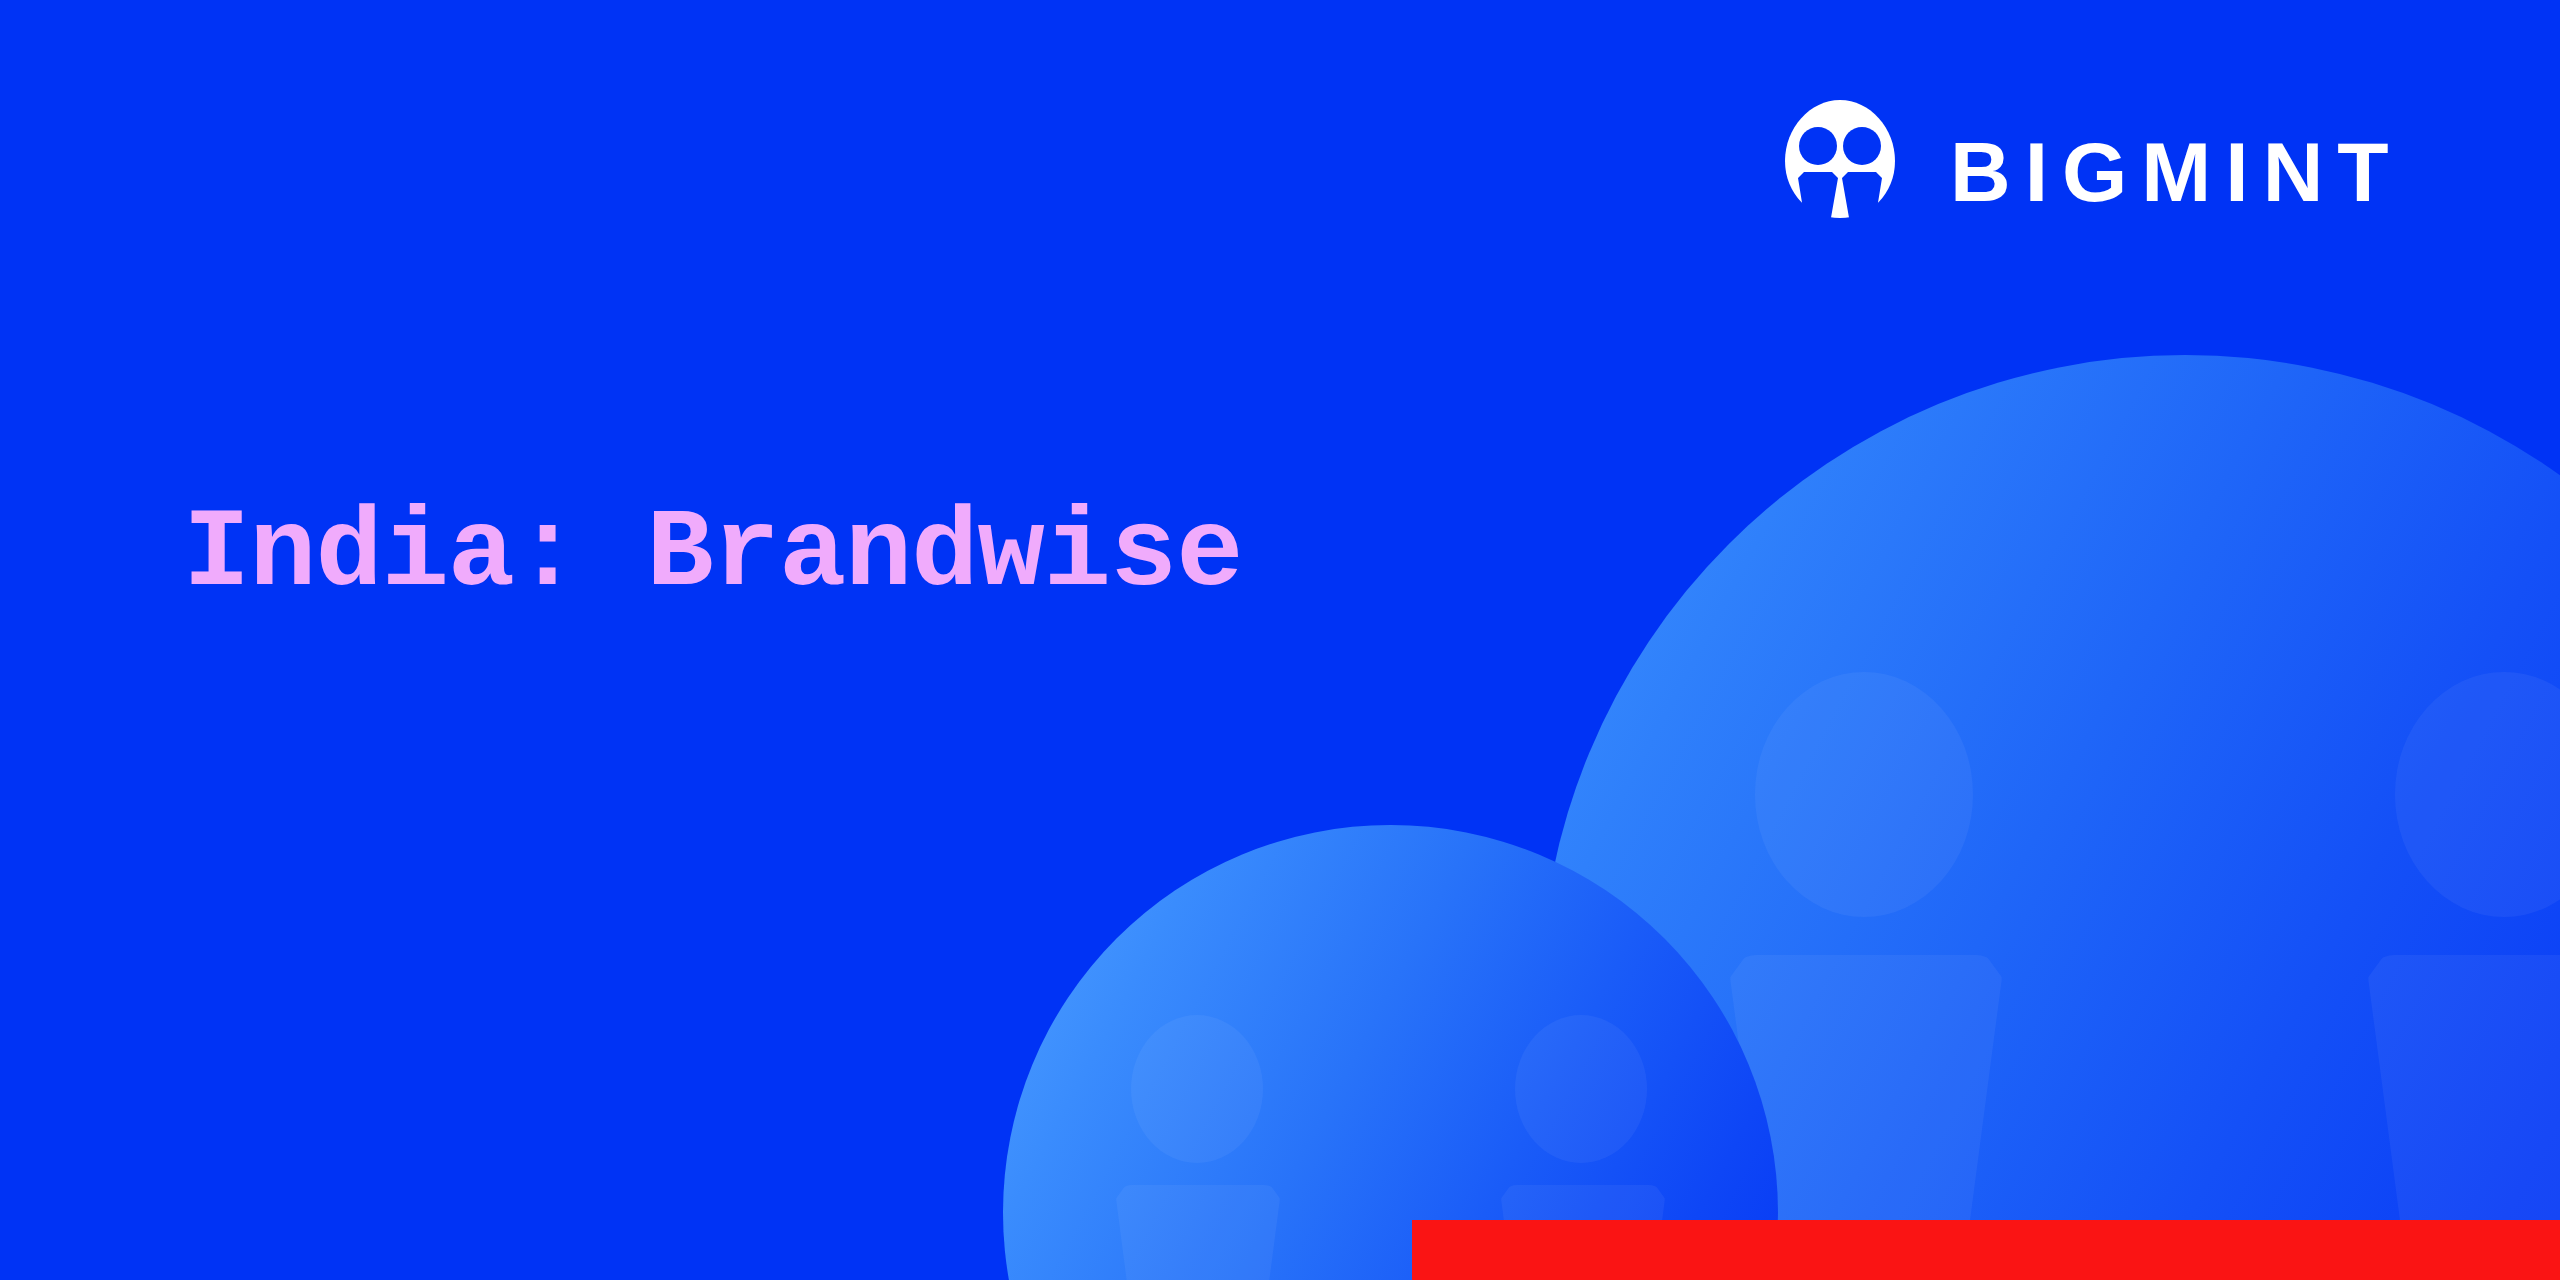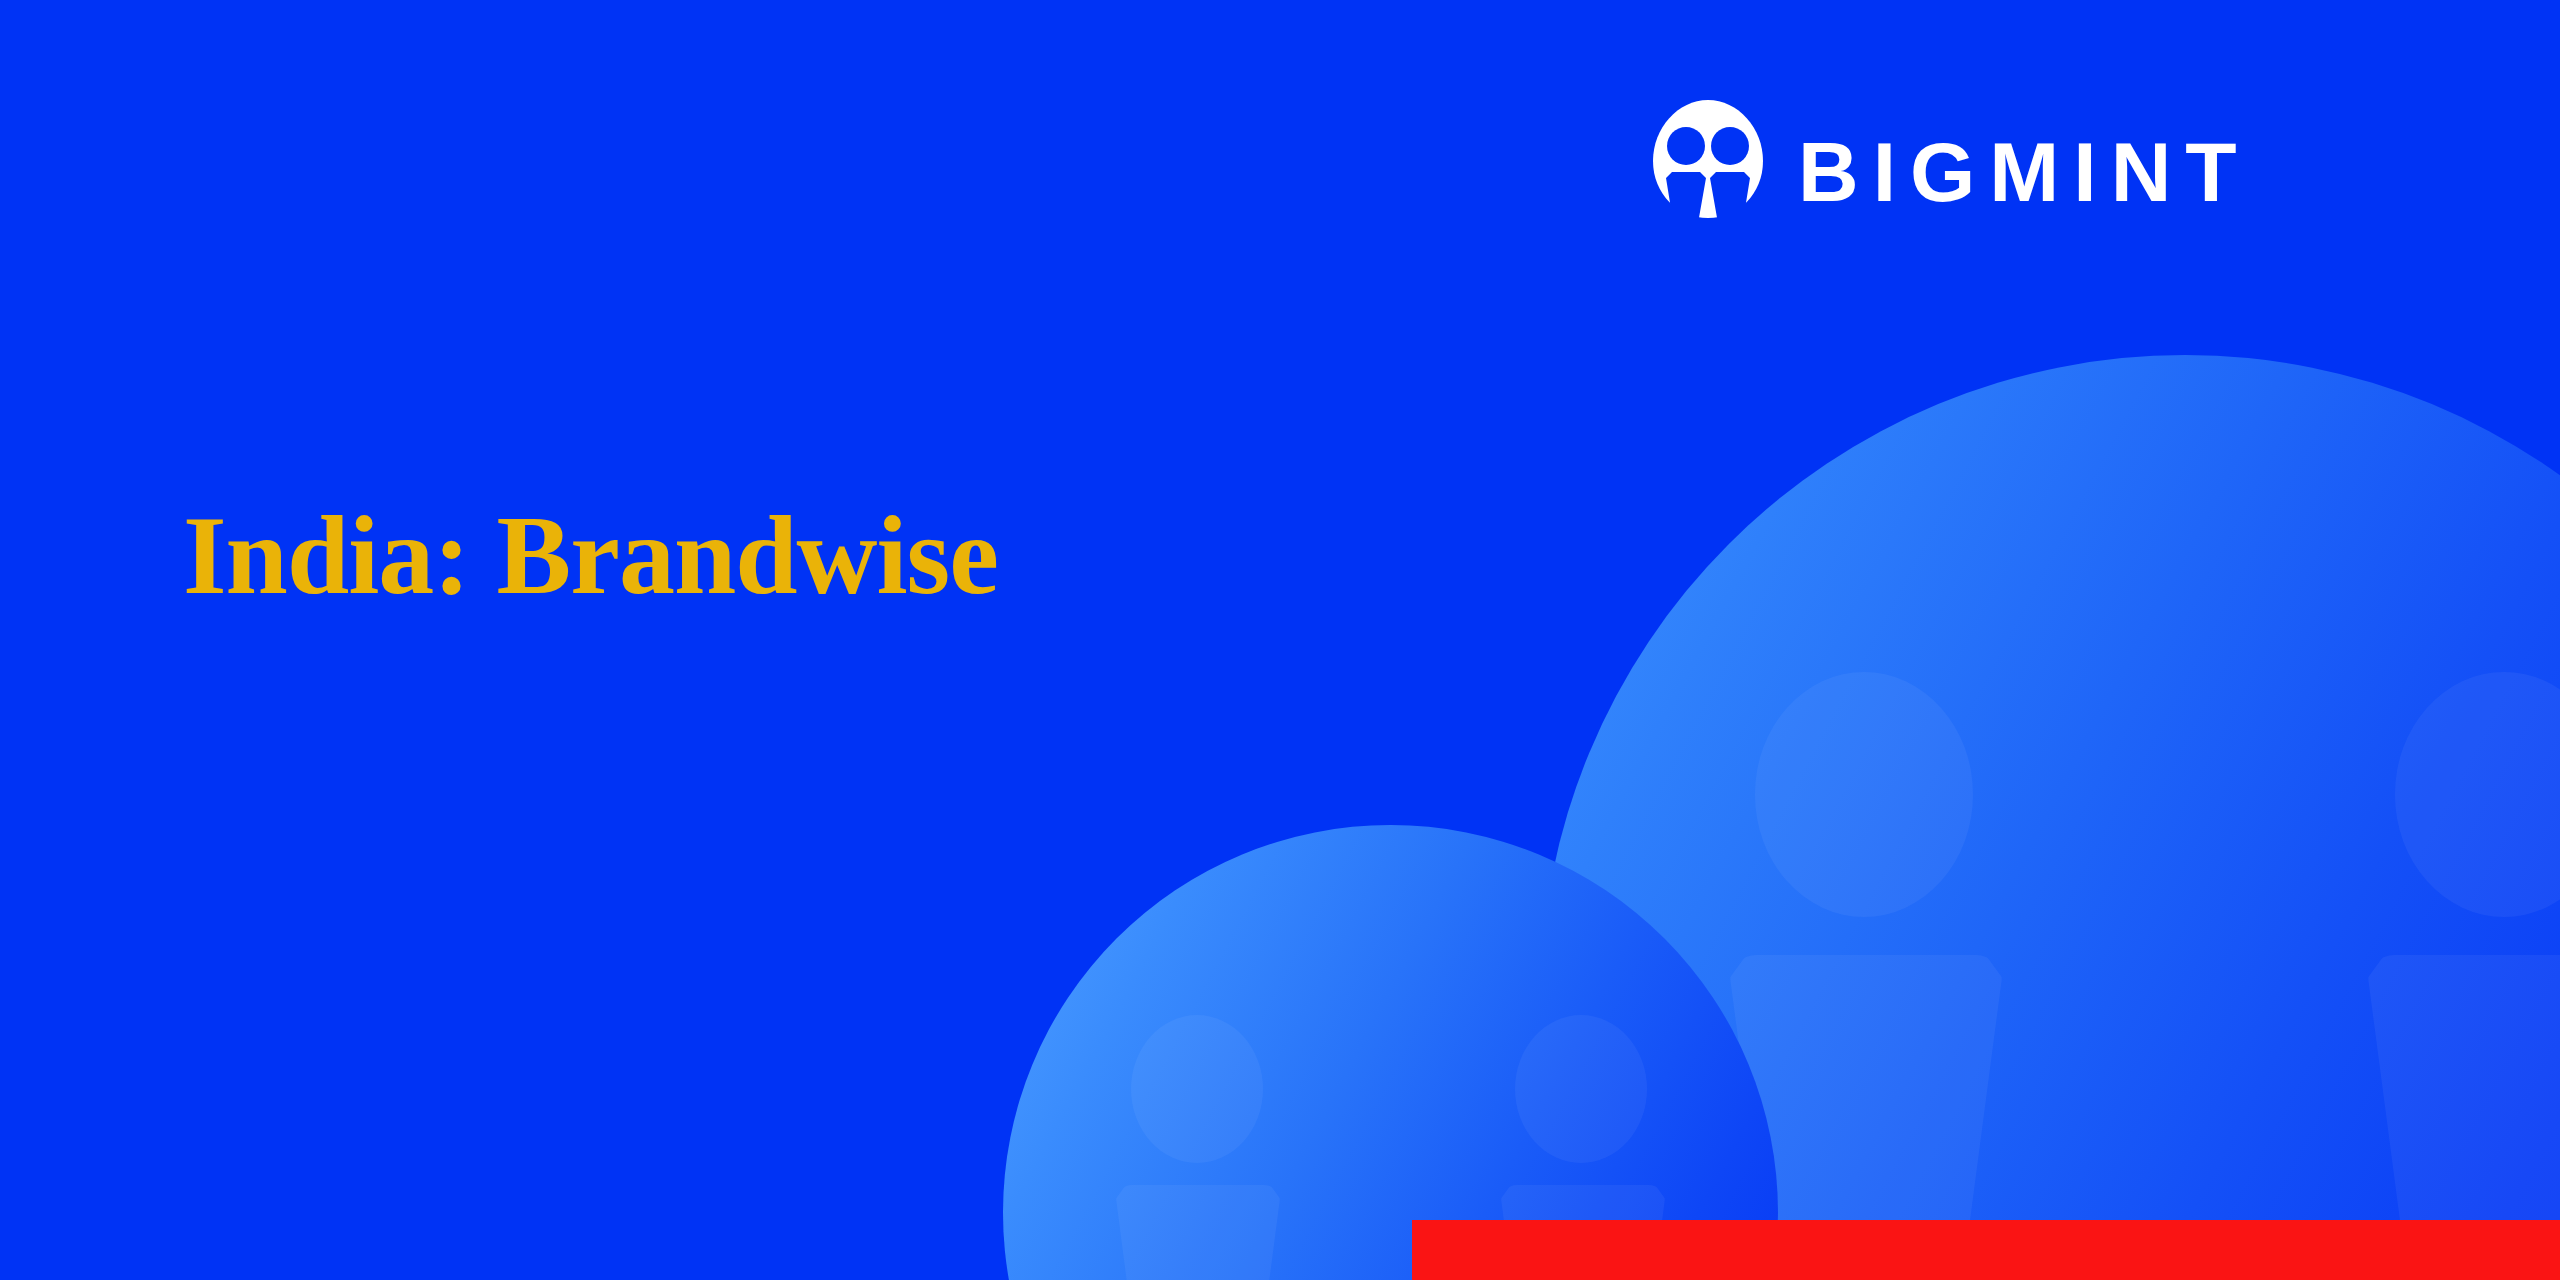--- a/index.html
+++ b/index.html
@@ -111,25 +111,25 @@
     left: 1412px;
     top: 1220px;
     width: 1148px;
     height: 60px;
     background: #fa1414;
   }
 
   
   .brand-lockup {
     position: absolute;
-    left: 1650px;
+    left: 1782px;
     top: 98px;
     display: flex;
     align-items: center;
-    gap: 32px;
+    gap: 52px;
   }
   .brand-mark {
     width: 116px;
     height: 148px;
     display: block;
   }
   .brand-word {
     color: #ffffff;
     font-size: 84px;
     font-weight: bold;
@@ -141,27 +141,27 @@
 
   
   .headline {
     position: absolute;
     left: 183px;
     top: 478px;
     width: 1100px;
   }
   .headline-line {
     display: block;
-    color: #eab308;
+    color: #f0abfc;
     font-size: 112px;
     font-weight: bold;
     line-height: 1.38;
     letter-spacing: -1px;
     white-space: nowrap;
-    font-family: Liberation Serif, serif;
+    font-family: Liberation Mono, monospace;
   }
 </style>
 </head>
 <body>
 
 <div class="slide">
 
   <div class="sphere sphere-large">
     <div class="watermark">
       <div class="wm-head wm-head-l"></div>

